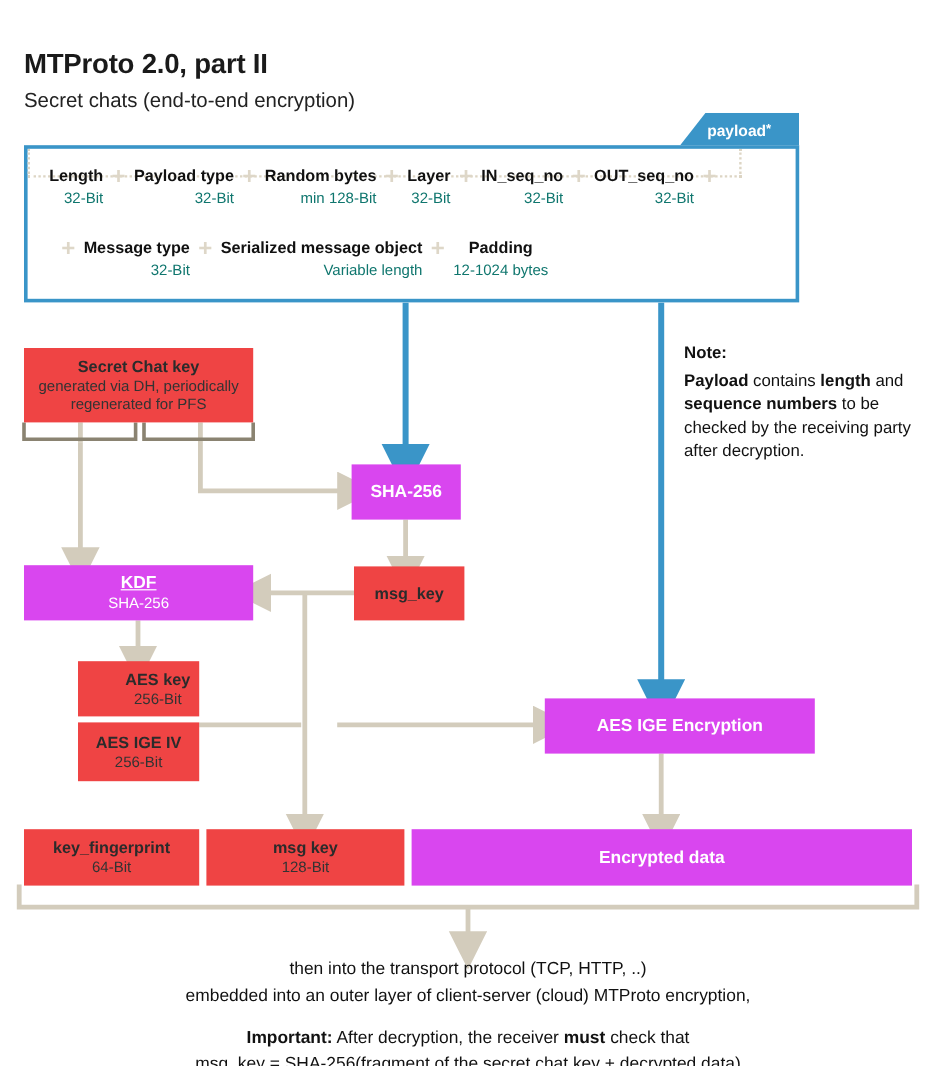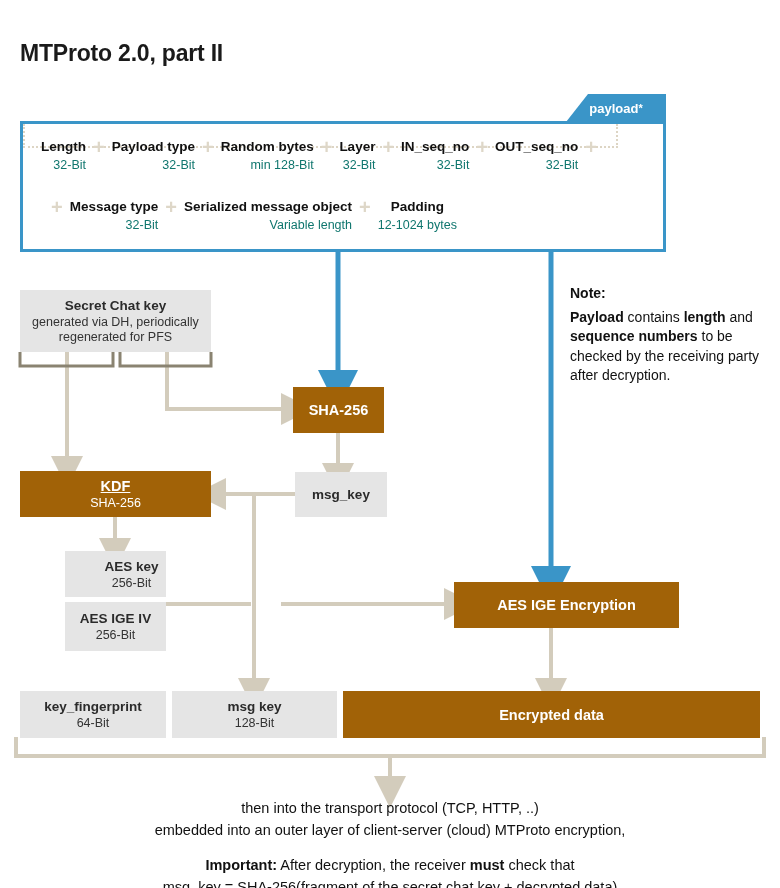--- a/index.html
+++ b/index.html
@@ -81,22 +81,22 @@
     pointer-events: none;
   }
 
   
   .box {
     position: absolute;
     display: flex; flex-direction: column;
     align-items: center; justify-content: center;
     text-align: center;
   }
-  .box.beige { background: #e5e5e5; }
-  .box.blue  { background: #a16207; }
+  .box.beige { background: #ef4444; }
+  .box.blue  { background: #d946ef; }
   .box .b1 { font-size: 13.5px; font-weight: bold; }
   .box .b2 { font-size: 12.5px; margin-top: 2px; }
   .box.beige .b1 { color: #2b2b2b; }
   .box.beige .b2 { color: #333333; }
   .box.beige .bsub { color: #333333; font-size: 12.5px; line-height: 15px; margin-top: 2px;}
   .box.blue .b1 { color: #ffffff; }
   .box.blue .b2 { color: #ffffff; }
 
   
   #note {
@@ -182,20 +182,21 @@
       <path d="M551,596 L551,650" stroke="#d3ccbc" stroke-width="4" fill="none" marker-end="url(#ah-beige)"></path>
     </g>
 
     <g>
       <path d="M16,705 L16,724 L764,724 L764,705" stroke="#d3ccbc" stroke-width="4" fill="none"></path>
       <path d="M390,724 L390,748" stroke="#d3ccbc" stroke-width="4" fill="none" marker-end="url(#ah-beige)"></path>
     </g>
   </svg>
 
   <div class="abs" id="title">MTProto 2.0, part II</div>
+  <div class="abs" id="subtitle">Secret chats (end-to-end encryption)</div>
 
   <div class="abs" id="payload-tab">
     <span>payload</span>
       <sup>*</sup>
   </div>
 
   <div class="abs" id="payload-box">
     <div id="dotted-wrap"></div>
 
     <div class="prow" id="prow1">

